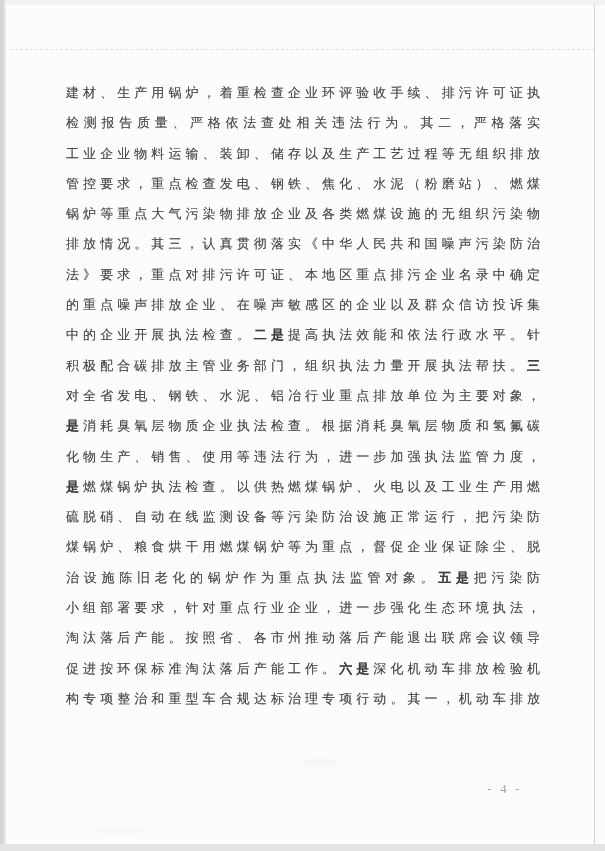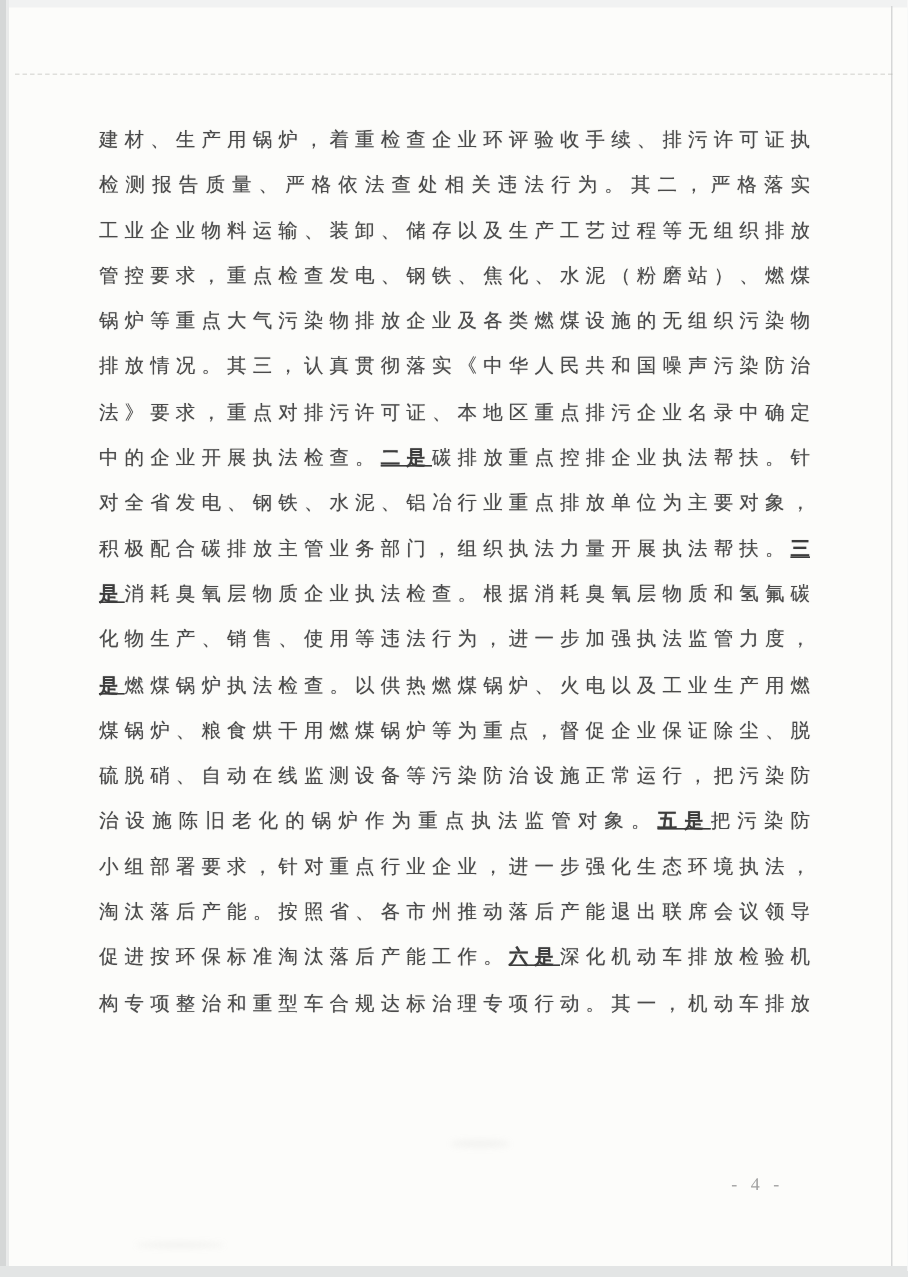--- a/index.html
+++ b/index.html
@@ -33,21 +33,21 @@
     text-shadow:0 0 .6px rgba(80,80,80,.55);
   }
   .line{
     height:30.3px;
     line-height:30.3px;
     text-align:justify;
     text-align-last:justify;
     white-space:nowrap;
     overflow:visible;
   }
-  .line .b{font-weight:700;color:#3c3c3c;text-decoration:underline;}
+  .line .b{font-weight:700;color:#3c3c3c;}
 
   .footer{
     position:absolute;left:470px;top:782px;width:70px;
     font-size:12px;color:#a0a0a0;text-align:center;letter-spacing:3px;
     text-shadow:none;
   }
 </style>
 </head>
 <body>
 
@@ -61,28 +61,29 @@
   <div class="smudge sm2"></div>
 
   <main class="text-block">
     <div class="line"><span>建材、生产用锅炉，着重检查企业环评验收手续、排污许可证执</span><span class="b"></span><span></span></div>
     <div class="line"><span>检测报告质量、严格依法查处相关违法行为。其二，严格落实</span><span class="b"></span><span></span></div>
     <div class="line"><span>工业企业物料运输、装卸、储存以及生产工艺过程等无组织排放</span><span class="b"></span><span></span></div>
     <div class="line"><span>管控要求，重点检查发电、钢铁、焦化、水泥（粉磨站）、燃煤</span><span class="b"></span><span></span></div>
     <div class="line"><span>锅炉等重点大气污染物排放企业及各类燃煤设施的无组织污染物</span><span class="b"></span><span></span></div>
     <div class="line"><span>排放情况。其三，认真贯彻落实《中华人民共和国噪声污染防治</span><span class="b"></span><span></span></div>
     <div class="line"><span>法》要求，重点对排污许可证、本地区重点排污企业名录中确定</span><span class="b"></span><span></span></div>
-    <div class="line"><span>中的企业开展执法检查。</span><span class="b">二是</span><span>碳排放重点控排企业执法帮扶。针</span></div>
+    <div class="line"><span>的重点噪声排放企业、在噪声敏感区的企业以及群众信访投诉集</span><span class="b"></span><span></span></div>
+    <div class="line"><span>中的企业开展执法检查。</span><span class="b">二是</span><span>提高执法效能和依法行政水平。针</span></div>
+    <div class="line"><span>积极配合碳排放主管业务部门，组织执法力量开展执法帮扶。</span><span class="b">三</span><span></span></div>
     <div class="line"><span>对全省发电、钢铁、水泥、铝冶行业重点排放单位为主要对象，</span><span class="b"></span><span></span></div>
-    <div class="line"><span>积极配合碳排放主管业务部门，组织执法力量开展执法帮扶。</span><span class="b">三</span><span></span></div>
     <div class="line"><span></span><span class="b">是</span><span>消耗臭氧层物质企业执法检查。根据消耗臭氧层物质和氢氟碳</span></div>
     <div class="line"><span>化物生产、销售、使用等违法行为，进一步加强执法监管力度，</span><span class="b"></span><span></span></div>
     <div class="line"><span></span><span class="b">是</span><span>燃煤锅炉执法检查。以供热燃煤锅炉、火电以及工业生产用燃</span></div>
+    <div class="line"><span>硫脱硝、自动在线监测设备等污染防治设施正常运行，把污染防</span><span class="b"></span><span></span></div>
     <div class="line"><span>煤锅炉、粮食烘干用燃煤锅炉等为重点，督促企业保证除尘、脱</span><span class="b"></span><span></span></div>
-    <div class="line"><span>硫脱硝、自动在线监测设备等污染防治设施正常运行，把污染防</span><span class="b"></span><span></span></div>
     <div class="line"><span>治设施陈旧老化的锅炉作为重点执法监管对象。</span><span class="b">五是</span><span>把污染防</span></div>
     <div class="line"><span>小组部署要求，针对重点行业企业，进一步强化生态环境执法，</span><span class="b"></span><span></span></div>
     <div class="line"><span>淘汰落后产能。按照省、各市州推动落后产能退出联席会议领导</span><span class="b"></span><span></span></div>
     <div class="line"><span>促进按环保标准淘汰落后产能工作。</span><span class="b">六是</span><span>深化机动车排放检验机</span></div>
     <div class="line"><span>构专项整治和重型车合规达标治理专项行动。其一，机动车排放</span><span class="b"></span><span></span></div>
   </main>
 
   <div class="footer">- 4 -</div>
 </div>
 

